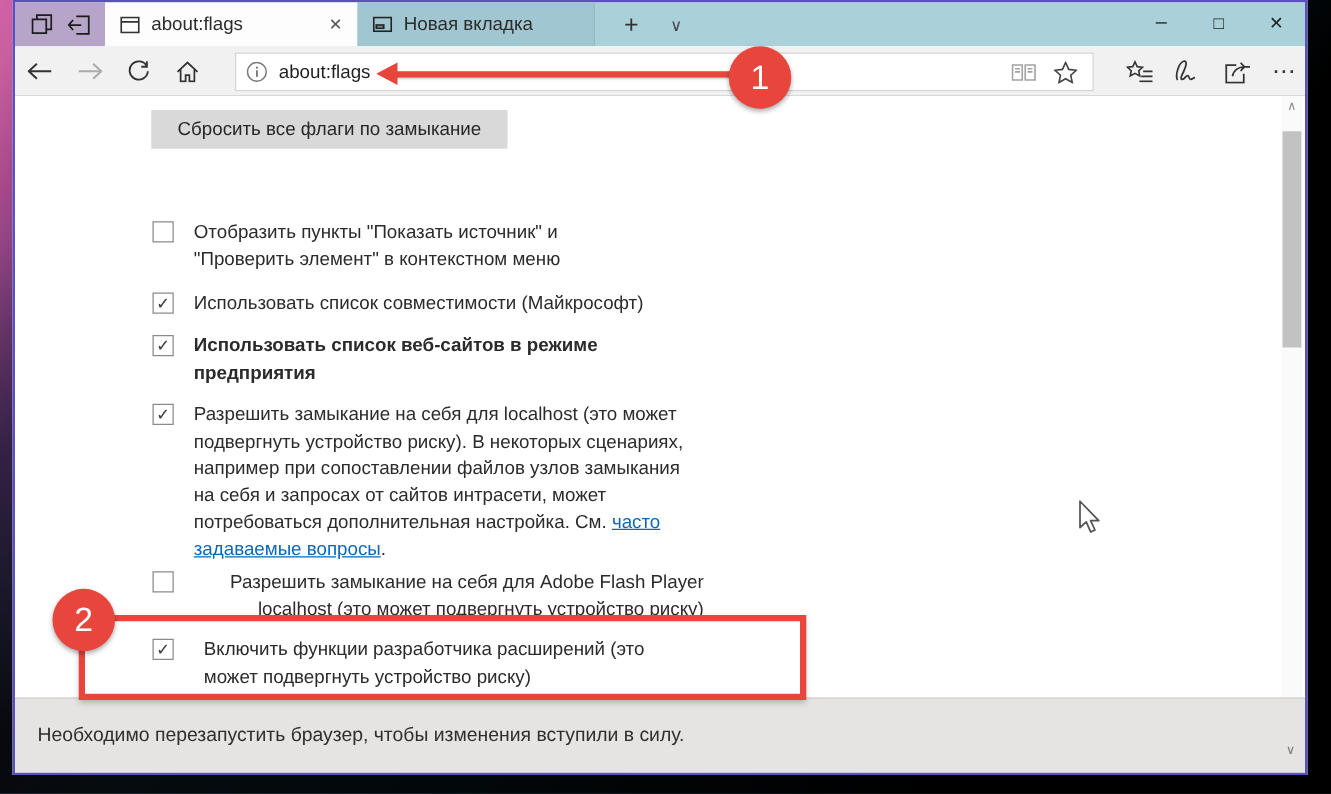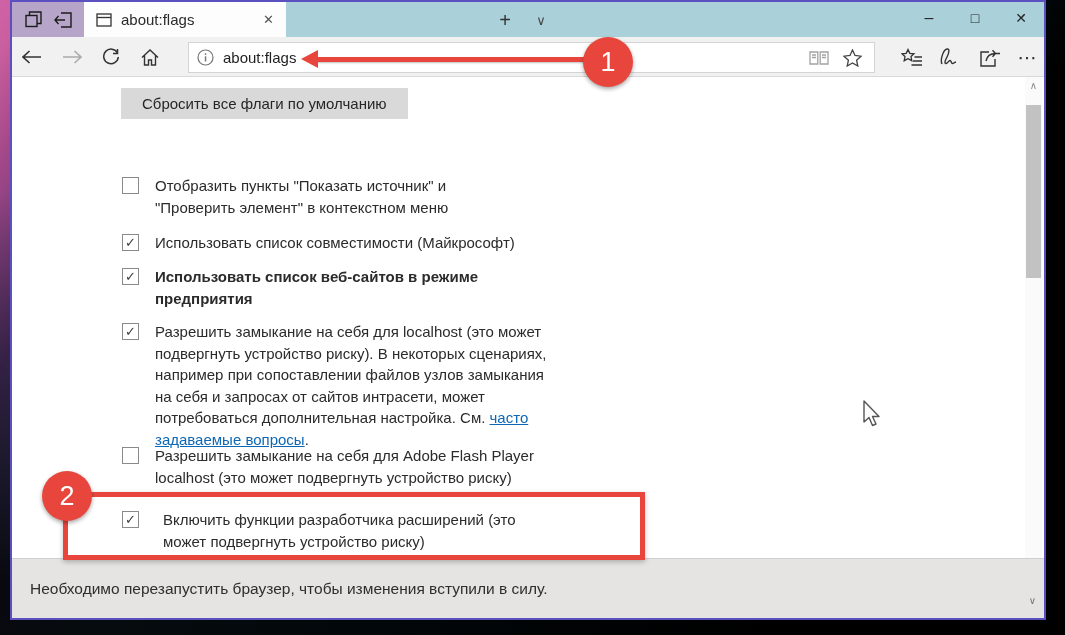--- a/index.html
+++ b/index.html
@@ -117,20 +117,32 @@
         <span class="t-icon">
           <svg width="16" height="14" viewBox="0 0 16 14" fill="none" stroke="#333" stroke-width="1.3">
             <rect x="1" y="1" width="14" height="12"></rect>
               <path d="M1 4.5 H15"></path>
           </svg>
         </span>
         <span>about:flags</span>
         <span class="t-close">✕</span>
       </div>
 
+      <div class="tab inactive">
+        <span class="t-icon">
+          <svg width="16" height="13" viewBox="0 0 16 13" fill="none" stroke="#222" stroke-width="1.3">
+            <rect x="1" y="1" width="14" height="11"></rect>
+            <rect x="3" y="7" width="6" height="2.6" fill="none"></rect>
+            <circle cx="4.2" cy="8.3" r="0.5" fill="#222" stroke="none"></circle>
+            <circle cx="6" cy="8.3" r="0.5" fill="#222" stroke="none"></circle>
+            <circle cx="7.8" cy="8.3" r="0.5" fill="#222" stroke="none"></circle>
+          </svg>
+        </span>
+        <span>Новая вкладка</span>
+      </div>
 
       <button class="newtab-btn">+</button>
       <button class="tabview-btn">∨</button>
 
       <div class="win-controls">
         <button class="min">–</button>
         <button>□</button>
         <button>✕</button>
       </div>
     </div>
@@ -189,39 +201,39 @@
       <button class="nav-btn" style="left:963px;top:5px;width:30px;height:30px">
         <svg width="21" height="19" viewBox="0 0 21 19" fill="none" stroke="#333" stroke-width="1.4">
           <path d="M9 4 H1 V18 H15 V11"></path>
           <path d="M6 13 C7 8 11 5.5 15.5 5.5 M15.5 5.5 L12.5 2.2 M15.5 5.5 L12.5 8.8 M15.5 5.5 H20"></path>
         </svg>
       </button>
       <button class="nav-btn" style="left:1001px;top:5px;width:28px;height:30px;font-size:19px;color:#333">⋯</button>
     </div>
 
     <div class="content">
-      <button class="reset-btn">Сбросить все флаги по умолчанию</button>
+      <button class="reset-btn">Сбросить все флаги по замыкание</button>
       <div id="flag-rows">
           <div class="cbrow" style="top: 98px;">
             <span class="cb"></span>
             <span class="cbl">Отобразить пункты "Показать источник" и "Проверить элемент" в контекстном меню</span>
           </div>
           <div class="cbrow" style="top: 155px;">
             <span class="cb">✓</span>
             <span class="cbl">Использовать список совместимости (Майкрософт)</span>
           </div>
           <div class="cbrow" style="top: 189px;">
             <span class="cb">✓</span>
             <span class="cbl">Использовать список веб-сайтов в режиме предприятия</span>
           </div>
           <div class="cbrow" style="top: 244px;">
             <span class="cb">✓</span>
             <span class="cbl">Разрешить замыкание на себя для localhost (это может подвергнуть устройство риску). В некоторых сценариях, например при сопоставлении файлов узлов замыкания на себя и запросах от сайтов интрасети, может потребоваться дополнительная настройка. См. <a>часто задаваемые вопросы</a>.</span>
           </div>
-          <div class="cbrow" style="top: 368px;">
+          <div class="cbrow" style="top: 378px; text-align: right;">
             <span class="cb"></span>
             <span class="cbl">Разрешить замыкание на себя для Adobe Flash Player localhost (это может подвергнуть устройство риску)</span>
           </div>
           <div class="cbrow" style="top: 432px;">
             <span class="cb">✓</span>
             <span class="cbl">Включить функции разработчика расширений (это может подвергнуть устройство риску)</span>
           </div>
         </div>
     </div>
 

